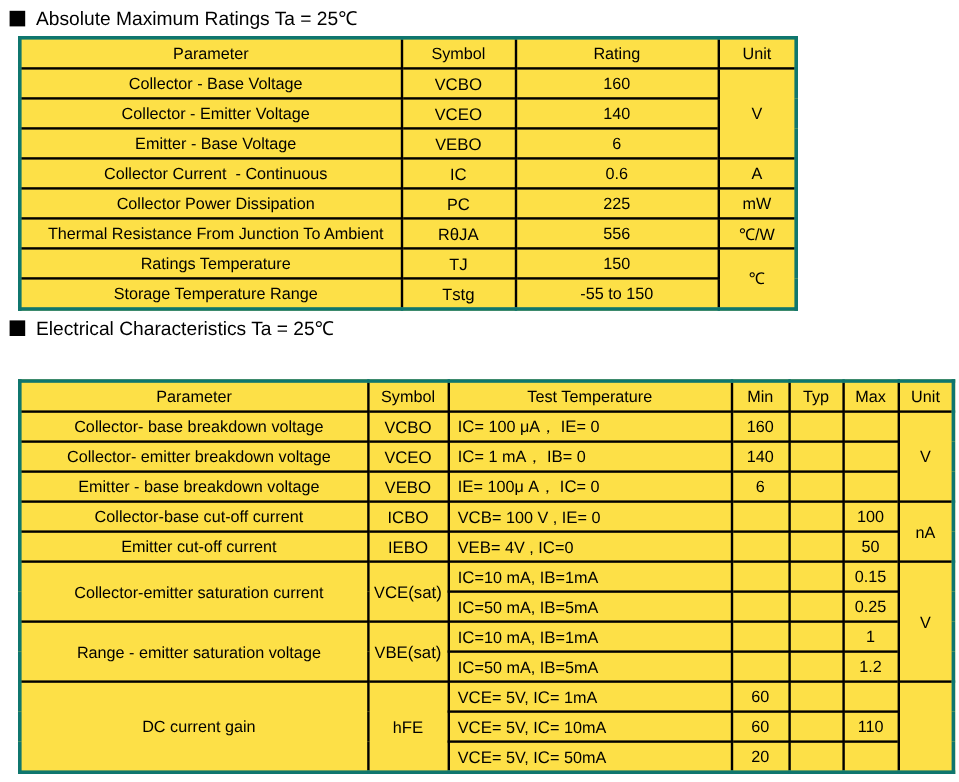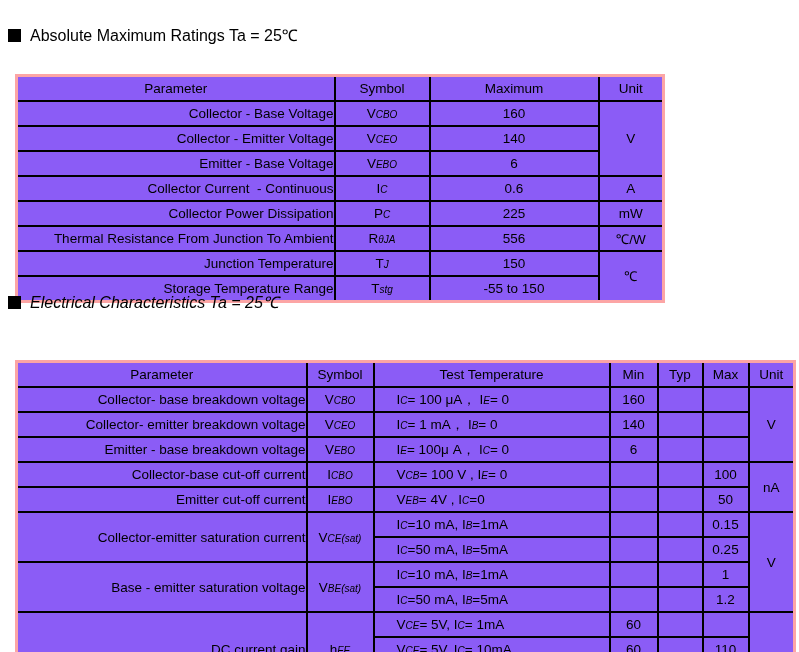--- a/index.html
+++ b/index.html
@@ -12,72 +12,71 @@
     overflow: hidden;
   }
   .section-title {
     position: absolute;
     display: flex;
     align-items: center;
     gap: 9px;
     font-size: 16px;
     white-space: pre;
   }
-  #title1 { top: 4px; left: 8px; margin-top: 20px; }
-  #title2 { top: 291px; left: 8px; font-style: italic; }
+  #title1 { top: 4px; left: 8px; }
+  #title2 { top: 262px; left: 8px; }
   .bullet {
     width: 13px; height: 13px;
     background: #000000;
     flex: none;
     display: inline-block;
   }
   table {
     position: absolute;
     border-collapse: collapse;
     table-layout: fixed;
-    border: 3px solid #fca5a5;
-    background: #8b5cf6;
-    margin-top: 44px;
+    border: 3px solid #0f766e;
+    background: #fde047;
   }
   #table1 { top: 30px; left: 15px; width: 647px; }
   #table2 { top: 316px; left: 15px; width: 778px; }
   td {
     border: 2px solid #000000;
     font-size: 13.5px;
     height: 23px;
     padding: 0;
     text-align: center;
     vertical-align: middle;
     white-space: pre;
     overflow: hidden;
   }
-  td.left { text-align: right; padding-left: 8px; }
-  td.cond { text-align: left; padding-left: 22px; }
-  .sm { font-size: 10px; font-style: italic; }
+  td.left { text-align: center; padding-left: 8px; }
+  td.cond { text-align: left; padding-left: 7px; }
+  .sm { font-size: 14px; }
 </style>
 </head>
 <body>
 
 <div id="title1" class="section-title">
   <span class="bullet"></span>
   <span>Absolute Maximum Ratings Ta = 25℃</span>
 </div>
 
 <table id="table1">
   <colgroup>
       <col style="width:318px">
       <col style="width:95px">
       <col style="width:169px">
       <col style="width:65px">
     </colgroup>
   <tbody>
       <tr>
     <td>Parameter</td>
     <td>Symbol</td>
-    <td>Maximum</td>
+    <td>Rating</td>
     <td>Unit</td>
   </tr>
   <tr>
     <td class="left">Collector - Base Voltage</td>
     <td>V<span class="sm">CBO</span></td>
     <td>160</td>
     <td rowspan="3">V</td>
   </tr>
   <tr>
     <td class="left">Collector - Emitter Voltage</td>
@@ -101,21 +100,21 @@
     <td>225</td>
     <td>mW</td>
   </tr>
   <tr>
     <td class="left">Thermal Resistance From Junction To Ambient</td>
     <td>R<span class="sm">θJA</span></td>
     <td>556</td>
     <td>℃/W</td>
   </tr>
   <tr>
-    <td class="left">Junction Temperature</td>
+    <td class="left">Ratings Temperature</td>
     <td>T<span class="sm">J</span></td>
     <td>150</td>
     <td rowspan="2">℃</td>
   </tr>
   <tr>
     <td class="left">Storage Temperature Range</td>
     <td>T<span class="sm">stg</span></td>
     <td>-55 to 150</td>
   </tr>
 </tbody>
@@ -197,21 +196,21 @@
     <td>0.15</td>
     <td rowspan="4">V</td>
   </tr>
   <tr>
     <td class="cond">I<span class="sm">C</span>=50 mA, I<span class="sm">B</span>=5mA</td>
     <td></td>
     <td></td>
     <td>0.25</td>
   </tr>
   <tr>
-    <td class="left" rowspan="2">Base - emitter saturation voltage</td>
+    <td class="left" rowspan="2">Range - emitter saturation voltage</td>
     <td rowspan="2">V<span class="sm">BE(sat)</span></td>
     <td class="cond">I<span class="sm">C</span>=10 mA, I<span class="sm">B</span>=1mA</td>
     <td></td>
     <td></td>
     <td>1</td>
   </tr>
   <tr>
     <td class="cond">I<span class="sm">C</span>=50 mA, I<span class="sm">B</span>=5mA</td>
     <td></td>
     <td></td>

